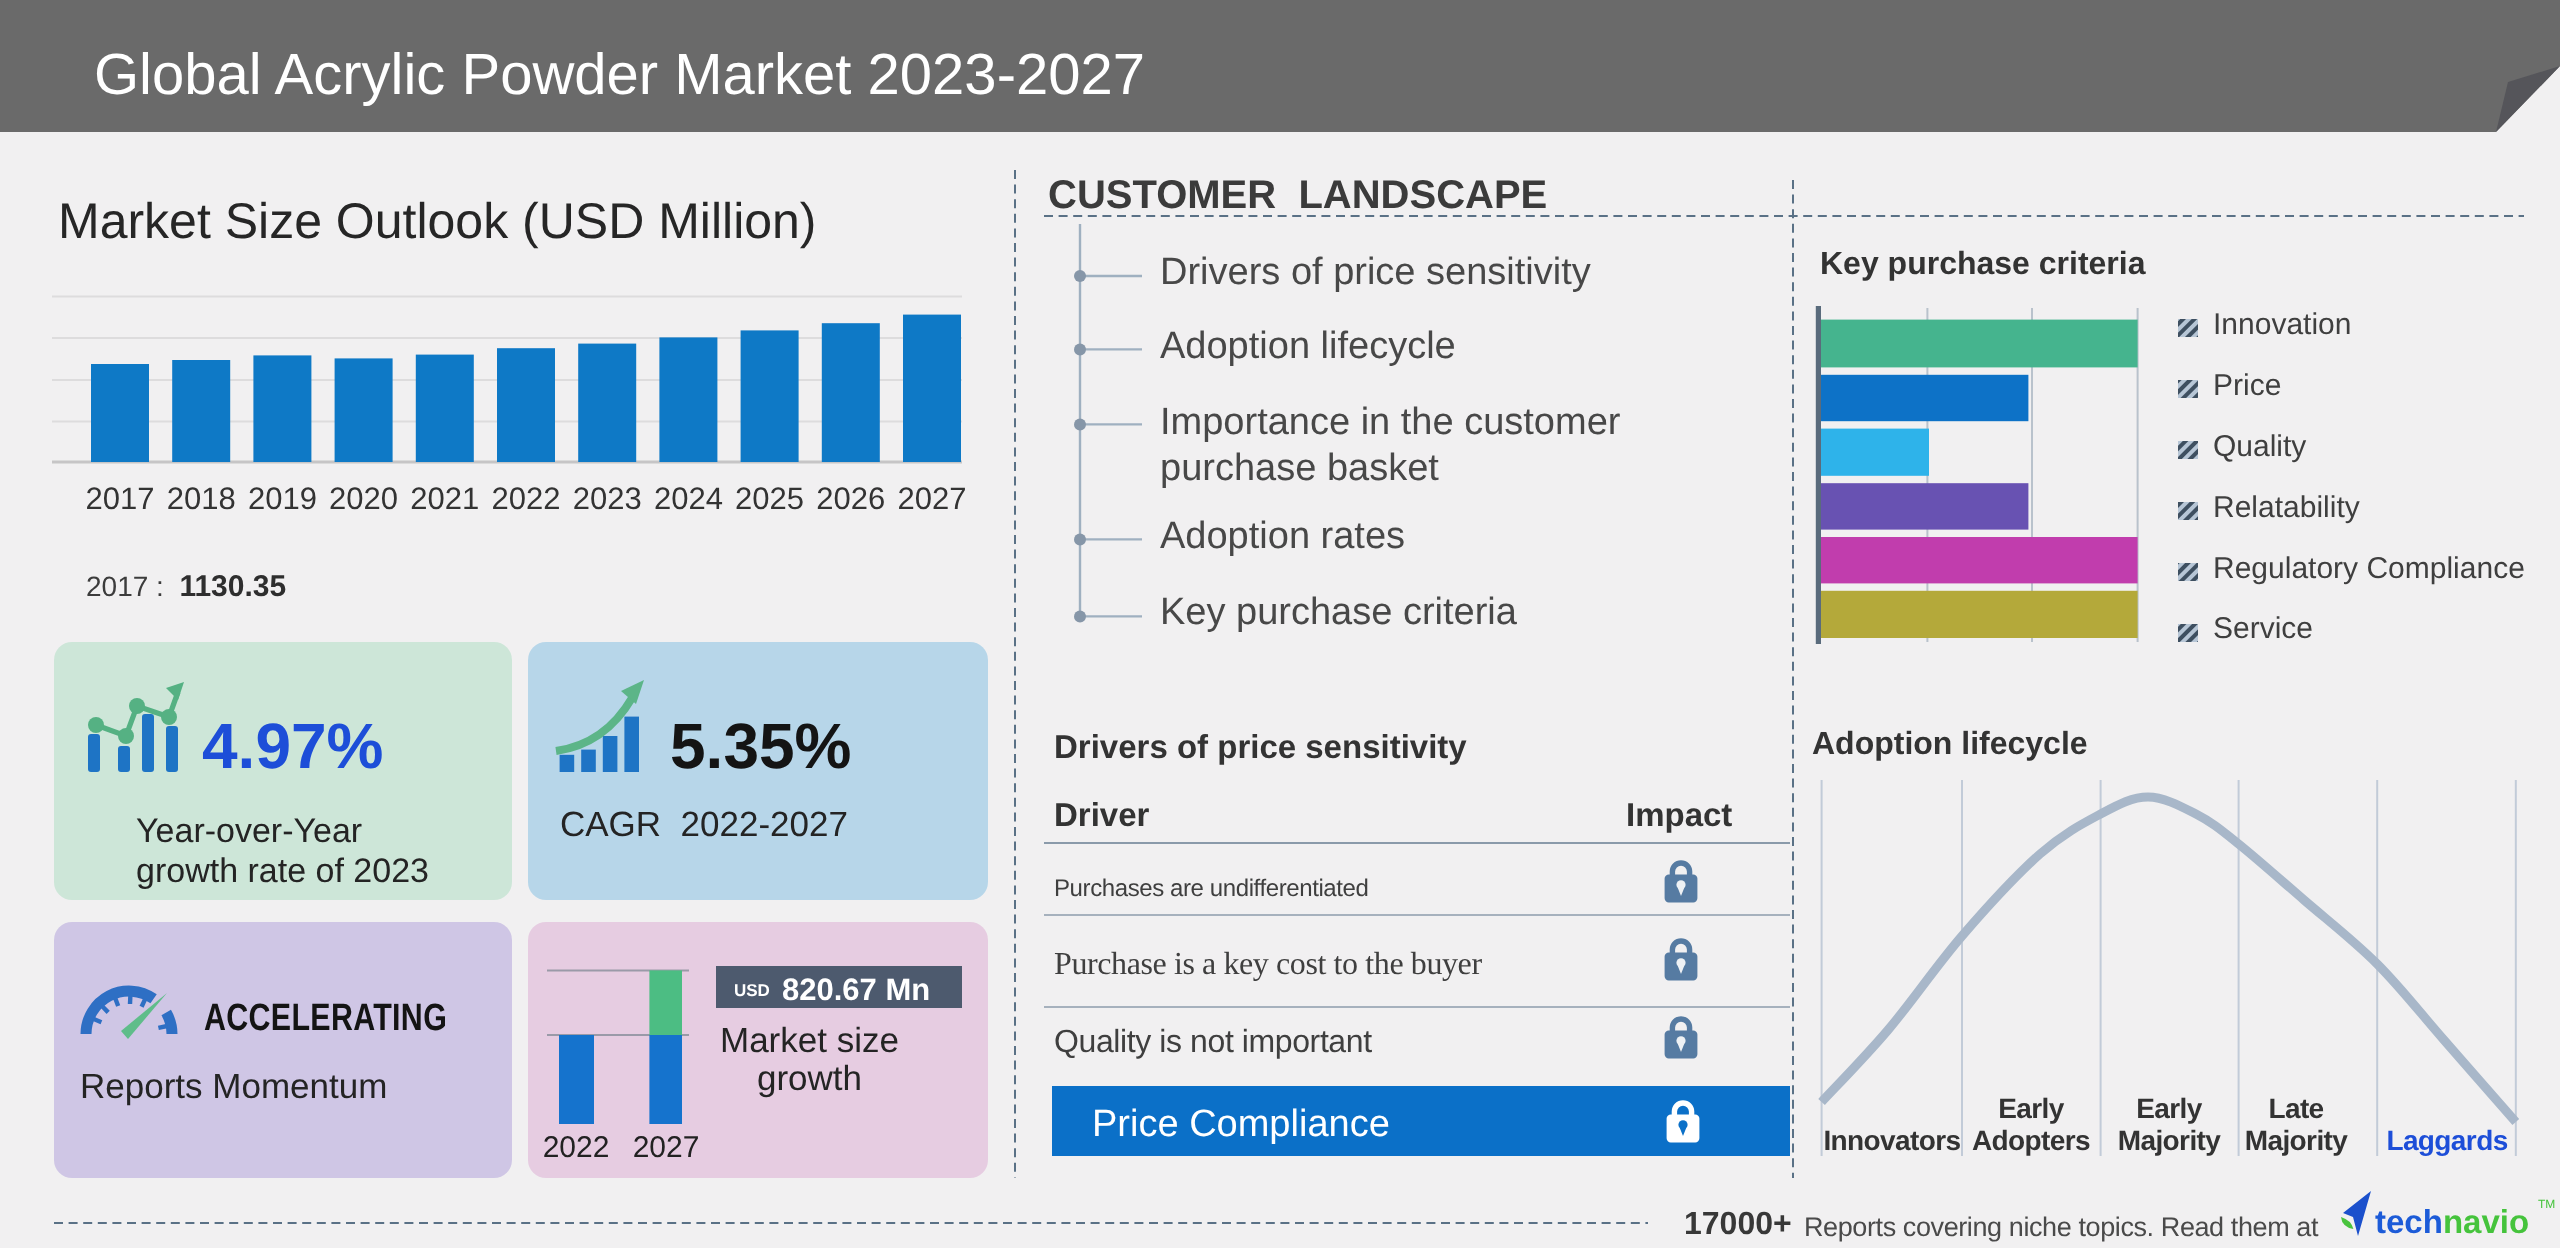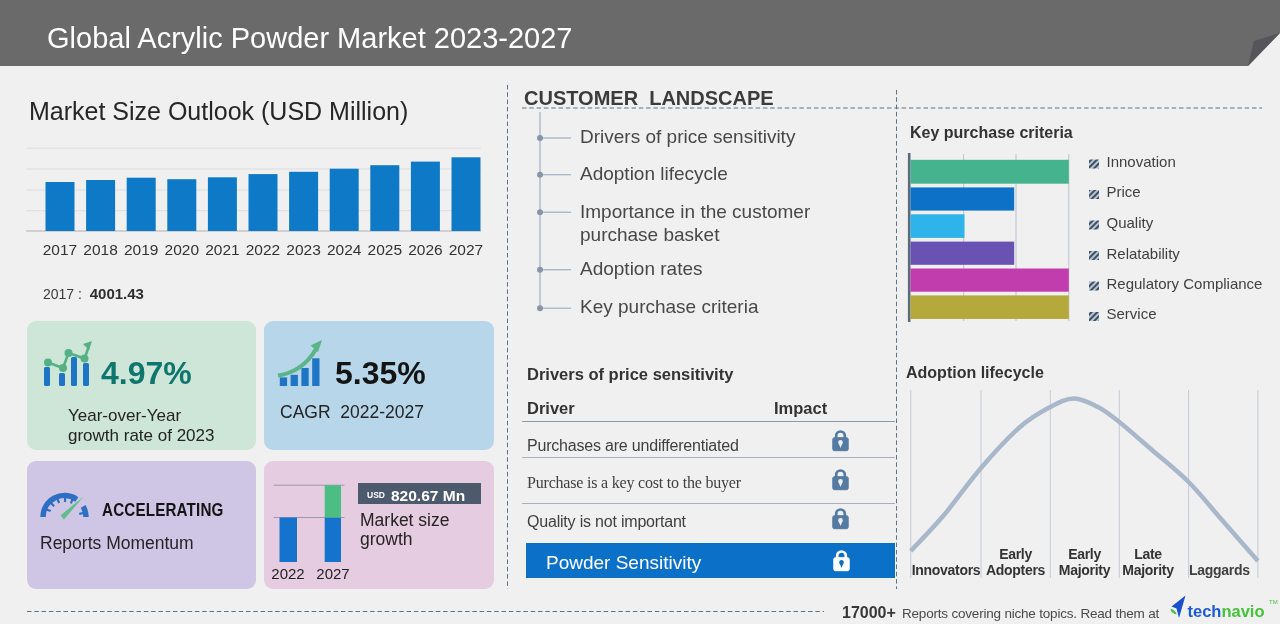--- a/index.html
+++ b/index.html
@@ -48,42 +48,42 @@
     <text x="222.4" y="114.5">2021</text>
     <text x="263" y="114.5">2022</text>
     <text x="303.6" y="114.5">2023</text>
     <text x="344.2" y="114.5">2024</text>
     <text x="384.8" y="114.5">2025</text>
     <text x="425.4" y="114.5">2026</text>
     <text x="466" y="114.5">2027</text>
   </g>
 </svg>
 
-<div class="abs" style="left:43px;top:285px;font-size:14px;color:#3c3c3c;">2017&nbsp;:&nbsp; <b style="color:#2e2e2e;font-size:15px;">4001.43</b></div>
+<div class="abs" style="left:43px;top:285px;font-size:14px;color:#3c3c3c;">2017&nbsp;:&nbsp; <b style="color:#2e2e2e;font-size:15px;">1130.35</b></div>
 
 <div class="abs" style="left:27px;top:321px;width:229px;height:129px;background:#cde6d8;border-radius:9px;"></div>
 <svg class="abs" style="left:40px;top:338px;" width="52" height="50" viewBox="0 0 52 50">
   <g fill="#1e74c5">
     <rect x="4" y="29" width="6" height="19" rx="1.5"></rect>
     <rect x="19" y="35" width="6" height="13" rx="1.5"></rect>
     <rect x="31" y="19" width="6" height="29" rx="1.5"></rect>
     <rect x="43" y="25" width="6" height="23" rx="1.5"></rect>
   </g>
   <g stroke="#55b183" stroke-width="2.6" fill="none">
     <polyline points="8,24.5 23,30 28.5,15 44.5,20.5 49,8"></polyline>
   </g>
   <g fill="#55b183">
     <circle cx="8" cy="24.5" r="4"></circle>
     <circle cx="23" cy="30" r="4"></circle>
     <circle cx="28.5" cy="15" r="4"></circle>
     <circle cx="44.5" cy="20.5" r="4"></circle>
     <polygon points="43,6 52,3 49,12"></polygon>
   </g>
 </svg>
-<div class="abs" style="left:101px;top:354.5px;font-size:32px;font-weight:bold;color:#0f766e;">4.97%</div>
+<div class="abs" style="left:101px;top:354.5px;font-size:32px;font-weight:bold;color:#1d4ed8;">4.97%</div>
 <div class="abs" style="left:40px;top:406px;font-size:17px;line-height:19.8px;color:#242424;margin-left:28px;">Year-over-Year<br>growth rate of 2023</div>
 
 <div class="abs" style="left:264px;top:321px;width:230px;height:129px;background:#b7d6e9;border-radius:9px;"></div>
 <svg class="abs" style="left:276px;top:338px;" width="48" height="50" viewBox="0 0 48 50">
   <g fill="#1e74c5">
     <rect x="3.8" y="39.4" width="7.3" height="8.6"></rect>
     <rect x="14.6" y="36.8" width="7.3" height="11.2"></rect>
     <rect x="25.4" y="30" width="7.3" height="18"></rect>
     <rect x="36.2" y="20.3" width="7.3" height="27.7"></rect>
   </g>
@@ -118,21 +118,21 @@
   <rect x="54.7" y="37.5" width="16.3" height="44.5" fill="#1573cd"></rect>
   <rect x="54.7" y="5.2" width="16.3" height="32.3" fill="#4cbd83"></rect>
   <g fill="#222222" font-size="15" text-anchor="middle" font-family="Liberation Sans, sans-serif">
     <text x="18" y="98.5">2022</text>
     <text x="63" y="98.5">2027</text>
   </g>
 </svg>
 <div class="abs" style="left:358px;top:483px;width:123px;height:21px;background:#4d5a6e;"></div>
 <div class="abs" style="left:367px;top:490px;font-size:8.5px;font-weight:bold;color:#fff;">USD</div>
 <div class="abs" style="left:391px;top:487px;font-size:15.5px;font-weight:bold;color:#fff;">820.67 Mn</div>
-<div class="abs" style="left:360px;top:511px;font-size:17.5px;line-height:18.5px;color:#242424;">Market size<br>growth</div>
+<div class="abs" style="left:360px;top:511px;font-size:17.5px;line-height:18.5px;color:#242424;text-align:center;">Market size<br>growth</div>
 
 <svg class="abs" style="left:0;top:0;" width="1280" height="624" viewBox="0 0 1280 624">
   <g stroke="#5a7186" stroke-width="1" stroke-dasharray="4.5,2.8" fill="none">
     <line x1="507.5" y1="85" x2="507.5" y2="589"></line>
     <line x1="896.5" y1="90" x2="896.5" y2="589"></line>
     <line x1="522" y1="108" x2="1262" y2="108"></line>
     <line x1="27" y1="611.5" x2="824" y2="611.5"></line>
   </g>
 </svg>
 
@@ -157,29 +157,29 @@
 </svg>
 
 <div class="abs" style="left:580px;top:125.8px;font-size:19px;color:#484848;">Drivers of price sensitivity</div>
 <div class="abs" style="left:580px;top:162.5px;font-size:19px;color:#484848;">Adoption lifecycle</div>
 <div class="abs" style="left:580px;top:200px;font-size:19px;line-height:23px;color:#484848;">Importance in the customer<br>purchase basket</div>
 <div class="abs" style="left:580px;top:257.5px;font-size:19px;color:#484848;">Adoption rates</div>
 <div class="abs" style="left:580px;top:295.8px;font-size:19px;color:#484848;">Key purchase criteria</div>
 
 <div class="abs" style="left:527px;top:365px;font-size:16.5px;font-weight:bold;color:#333;">Drivers of price sensitivity</div>
 <div class="abs" style="left:527px;top:399px;font-size:16.5px;font-weight:bold;color:#333;">Driver</div>
-<div class="abs" style="left:774px;top:399px;font-size:16.5px;font-weight:bold;color:#333;text-align:center;">Impact</div>
+<div class="abs" style="left:813px;top:399px;font-size:16.5px;font-weight:bold;color:#333;text-align:center;">Impact</div>
 <div class="abs" style="left:522px;top:420.6px;width:373px;height:0;border-top:1.4px solid #8a9aaa;"></div>
-<div class="abs" style="left:527px;top:436.5px;font-size:16px;letter-spacing:-0.2px;color:#3f3f3f;">Purchases are undifferentiated</div>
+<div class="abs" style="left:527px;top:436.5px;font-size:12px;letter-spacing:-0.2px;color:#3f3f3f;">Purchases are undifferentiated</div>
 <div class="abs" style="left:522px;top:457.2px;width:373px;height:0;border-top:1px solid #a6b1bd;"></div>
 <div class="abs" style="left:527px;top:474px;font-size:16px;letter-spacing:-0.2px;color:#3f3f3f;font-family:Liberation Serif, serif;">Purchase is a key cost to the buyer</div>
 <div class="abs" style="left:522px;top:503.2px;width:373px;height:0;border-top:1px solid #a6b1bd;"></div>
 <div class="abs" style="left:527px;top:512.5px;font-size:16px;letter-spacing:-0.2px;color:#3f3f3f;">Quality is not important</div>
 <div class="abs" style="left:526px;top:542.6px;width:369px;height:35.5px;background:#0b70c8;"></div>
-<div class="abs" style="left:546px;top:551.5px;font-size:19px;color:#ffffff;">Powder Sensitivity</div>
+<div class="abs" style="left:546px;top:551.5px;font-size:19px;color:#ffffff;">Price Compliance</div>
 
 <svg class="abs" style="left:0;top:0;" width="1280" height="624" viewBox="0 0 1280 624">
   <defs>
     <g id="lock">
       <path d="M 4.2,10 L 4.2,6.8 A 4.3,4.3 0 0 1 12.8,6.8 L 12.8,10" stroke-width="2.7" fill="none"></path>
       <rect x="0.8" y="8.7" width="15.4" height="13" rx="1.6"></rect>
     </g>
     <g id="keyhole">
       <circle cx="8.5" cy="13.4" r="2.3"></circle>
       <polygon points="6.9,15 10.1,15 8.5,19"></polygon>
@@ -256,21 +256,21 @@
     <line x1="288.6" y1="5" x2="288.6" y2="193"></line>
     <line x1="357.9" y1="5" x2="357.9" y2="193"></line>
   </g>
   <path d="M 10.8,166 C 16.3,160.0 32.3,143.8 44.0,130.0 C 55.7,116.2 68.3,97.7 81.0,83.0 C 93.7,68.3 108.5,52.2 120.0,42.0 C 131.6,31.8 141.3,26.8 150.3,22.0 C 159.3,17.2 166.1,13.5 174.0,13.5 C 181.9,13.5 190.4,18.1 198.0,22.0 C 205.6,25.9 210.3,29.8 219.3,37.0 C 228.3,44.2 240.4,55.0 252.0,65.0 C 263.6,75.0 276.9,85.3 288.6,97.0 C 300.3,108.7 310.4,121.8 322.0,135.0 C 333.6,148.2 351.9,169.2 357.9,176.0" stroke="#a8b7c9" stroke-width="4.5" fill="none"></path>
 </svg>
 
 <div class="abs" style="left:911px;top:562px;width:70px;text-align:center;font-size:14px;font-weight:bold;color:#333;line-height:16.2px;letter-spacing:-0.3px;">Innovators</div>
 <div class="abs" style="left:981px;top:545.5px;width:69px;text-align:center;font-size:14px;font-weight:bold;color:#333;line-height:16.2px;letter-spacing:-0.3px;">Early<br>Adopters</div>
 <div class="abs" style="left:1050px;top:545.5px;width:69px;text-align:center;font-size:14px;font-weight:bold;color:#333;line-height:16.2px;letter-spacing:-0.3px;">Early<br>Majority</div>
 <div class="abs" style="left:1119px;top:545.5px;width:58px;text-align:center;font-size:14px;font-weight:bold;color:#333;line-height:16.2px;letter-spacing:-0.3px;">Late<br>Majority</div>
-<div class="abs" style="left:1189px;top:562px;width:69px;text-align:left;font-size:14px;font-weight:bold;color:#404040;line-height:16.2px;letter-spacing:-0.3px;">Laggards</div>
+<div class="abs" style="left:1189px;top:562px;width:69px;text-align:center;font-size:14px;font-weight:bold;color:#1d4ed8;line-height:16.2px;letter-spacing:-0.3px;">Laggards</div>
 
 <div class="abs" style="left:842px;top:603.5px;font-size:16px;font-weight:bold;color:#383838;">17000+</div>
 <div class="abs" style="left:902px;top:606px;font-size:13.5px;letter-spacing:-0.2px;color:#4a4a4a;">Reports covering niche topics. Read them at</div>
 
 <svg class="abs" style="left:1168px;top:595px;" width="112" height="28" viewBox="0 0 112 28">
   <polygon points="3.5,11.5 17.5,0.5 11,23 8.5,13.5" fill="#1b50cc"></polygon>
   <path d="M 2.5,13.5 Q 7.5,15 8.7,19.5 Q 3,18.5 2.5,13.5 Z" fill="#49c33e"></path>
   <text x="19.5" y="21.5" font-family="Liberation Sans, sans-serif" font-size="16.5" font-weight="bold" fill="#1c5bd8">tech<tspan fill="#45c33c">navio</tspan></text>
   <text x="101" y="9" font-family="Liberation Sans, sans-serif" font-size="6" fill="#45c33c">TM</text>
 </svg>

